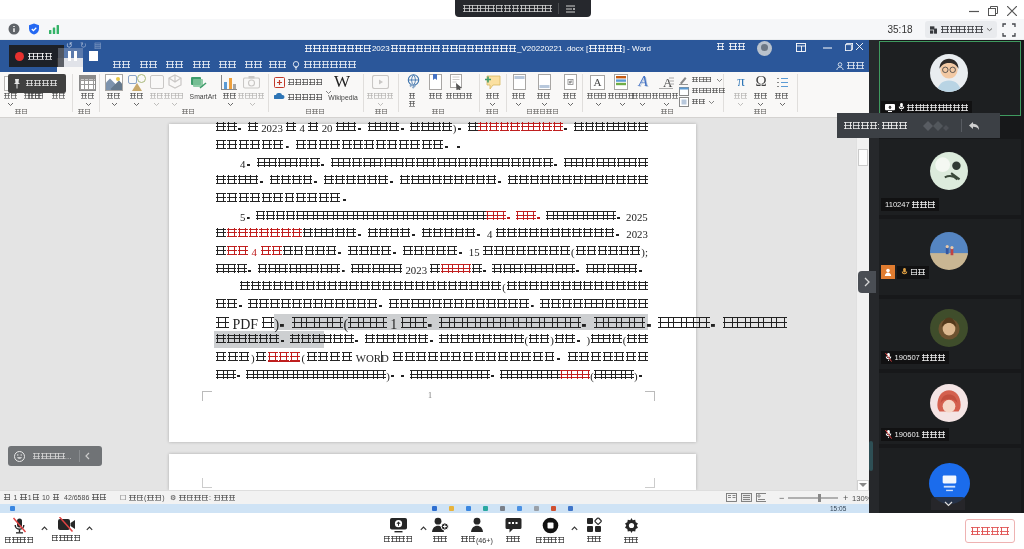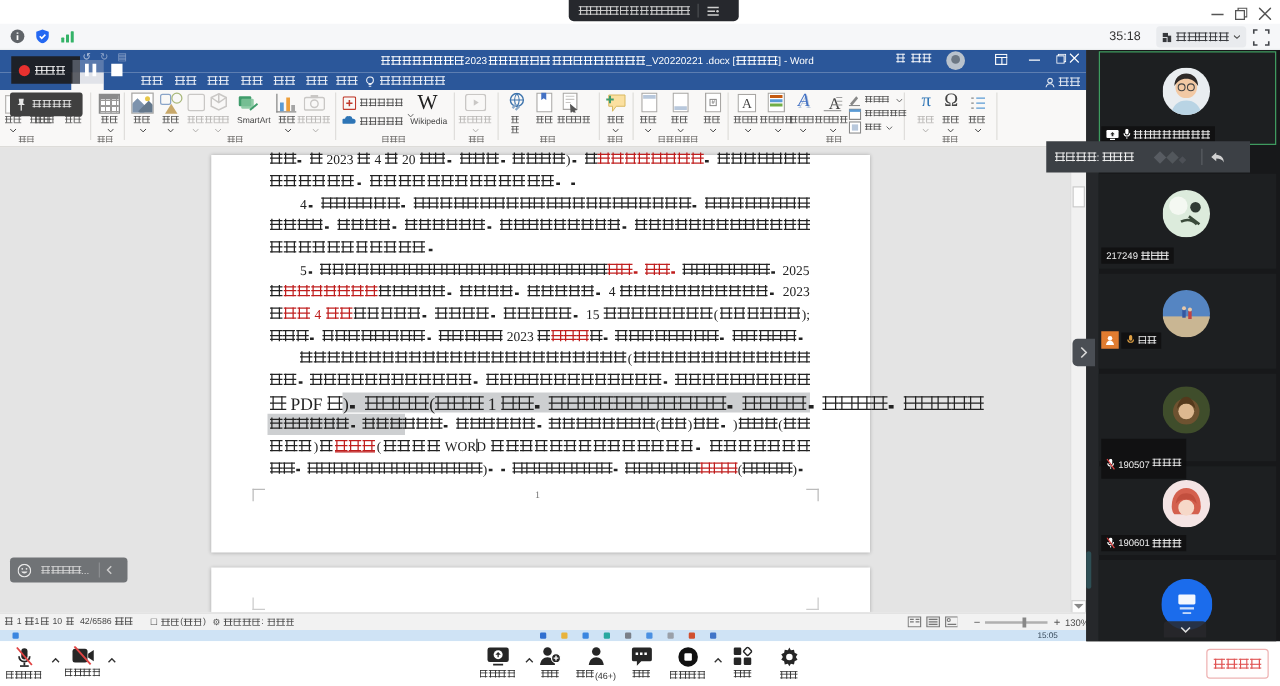--- a/index.html
+++ b/index.html
@@ -1488,21 +1488,21 @@
       <i class="z"></i>
       <i class="z"></i>
       <i class="z"></i>
       <i class="z"></i>
       <i class="z"></i>
       <i class="z"></i>
       <i class="z"></i>
     </span>
   </div>
 <div class="a" style="left:881px;top:198px;height:13px;background:rgba(12,12,12,.72);display:flex;align-items:center;gap:2.5px;padding:0 4px;color:#efefef;font-size:7.6px;white-space:nowrap">
-    <s style="text-decoration:none;font-family:'Liberation Sans'">217249</s>
+    <s style="text-decoration:none;font-family:'Liberation Sans'">110247</s>
     <span style="display:flex;gap:.7px">
       <i class="z"></i>
       <i class="z"></i>
       <i class="z"></i>
     </span>
   </div>
 <div class="a" style="left:881px;top:265px;width:14px;height:14px;background:#e07c30;display:flex;align-items:center;justify-content:center">
     <svg width="8" height="8" viewBox="0 0 8 8">
       <circle cx="4" cy="2.6" r="1.8" fill="#fff"></circle>
       <path d="M.8 8c.3-2.4 1.6-3.6 3.2-3.6S6.9 5.6 7.2 8z" fill="#fff"></path>
@@ -1513,21 +1513,21 @@
       <g fill="#e0a043">
         <rect x="2.2" y="0" width="2.6" height="4.5" rx="1.3"></rect>
         <path d="M.8 3.5a2.7 2.7 0 005.4 0h-.9a1.8 1.8 0 01-3.6 0z"></path>
       </g>
     </svg>
     <span style="display:flex;gap:.7px">
       <i class="z"></i>
       <i class="z"></i>
     </span>
   </div>
-<div class="a" style="left:881px;top:351px;height:13px;background:rgba(12,12,12,.72);display:flex;gap:2.5px;padding:16px 4px;color:#efefef;font-size:7.6px;white-space:nowrap">
+<div class="a" style="left:881px;top:351px;height:13px;background:rgba(12,12,12,.72);display:flex;align-items:center;gap:2.5px;padding:0 4px;color:#efefef;font-size:7.6px;white-space:nowrap">
     <svg width="7" height="9" viewBox="0 0 7 9">
       <g fill="#fff">
         <rect x="2.2" y="0" width="2.6" height="4.5" rx="1.3"></rect>
         <path d="M.8 3.5a2.7 2.7 0 005.4 0h-.9a1.8 1.8 0 01-3.6 0z"></path>
         <rect x="3.1" y="6.8" width=".8" height="1.2"></rect>
       </g>
       <path d="M.5 0l6 8.5" stroke="#e04343" stroke-width="1"></path>
     </svg>
     <s style="text-decoration:none;font-family:'Liberation Sans'">190507</s>
     <span style="display:flex;gap:.7px">

